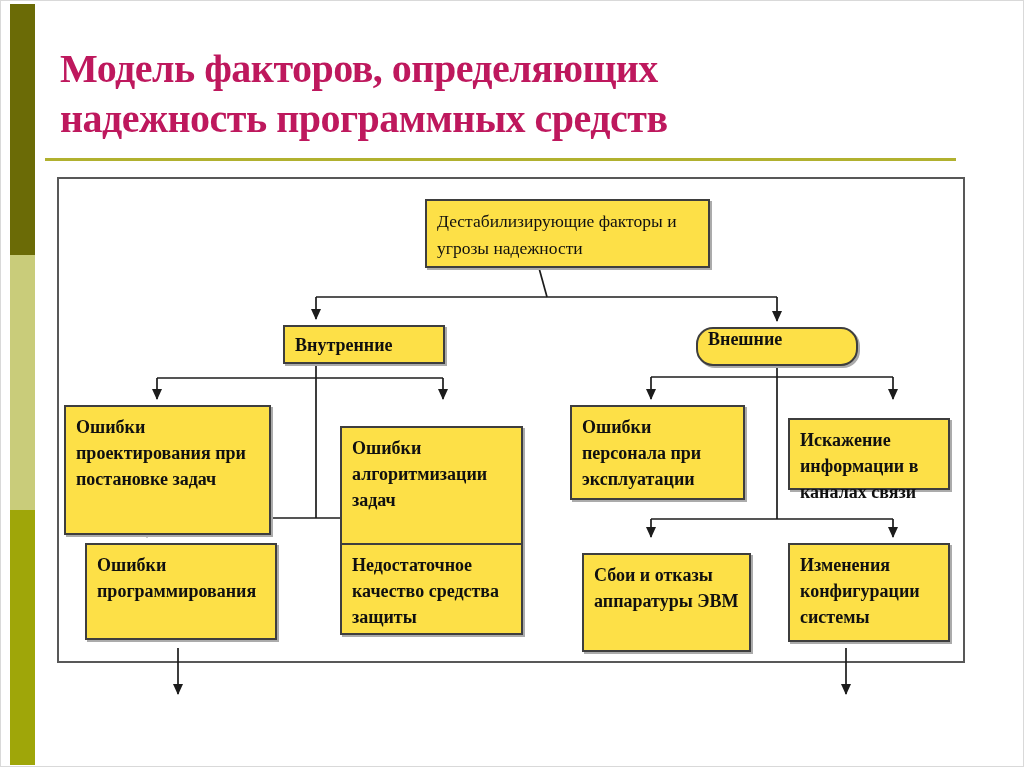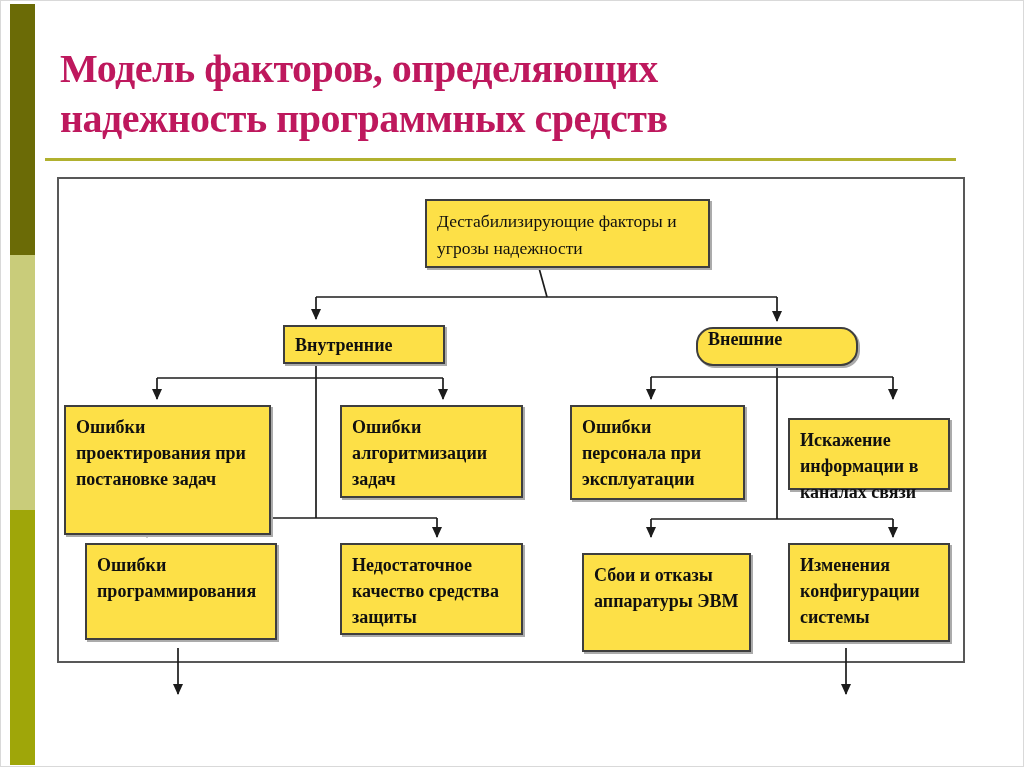--- a/index.html
+++ b/index.html
@@ -88,21 +88,21 @@
 </svg>
 
 <div class="dbox" style="left:425px;top:199px;width:285px;height:69px;font-size:17.5px;line-height:27px;">Дестабилизирующие факторы и угрозы надежности</div>
 
 <div class="dbox bold mid" style="left:235px;top:325px;width:162px;height:39px;padding-top:0;padding-bottom:0;margin-left:48px;">Внутренние</div>
 
 <div class="dbox bold mid" style="left:696px;top:327px;width:162px;height:39px;padding-top:0;padding-bottom:16px;border-radius:17px;">Внешние</div>
 
 <div class="dbox bold" style="left:64px;top:405px;width:207px;height:130px;">Ошибки проектирования при постановке задач</div>
 
-<div class="dbox bold" style="left:340px;top:405px;width:183px;height:93px;">Ошибки алгоритмизации задач</div>
+<div class="dbox bold" style="left:340px;top:426px;width:183px;height:119px;">Ошибки алгоритмизации задач</div>
 
 <div class="dbox bold" style="left:570px;top:405px;width:175px;height:95px;">Ошибки персонала при эксплуатации</div>
 
 <div class="dbox bold" style="left:788px;top:418px;width:162px;height:72px;">Искажение информации в каналах связи</div>
 
 <div class="dbox bold wraphard" style="left:85px;top:543px;width:192px;height:97px;">Ошибки программирования</div>
 
 <div class="dbox bold" style="left:340px;top:543px;width:183px;height:92px;">Недостаточное качество средства защиты</div>
 
 <div class="dbox bold" style="left:582px;top:543px;width:169px;height:99px;margin-top:10px;">Сбои и отказы аппаратуры ЭВМ</div>

